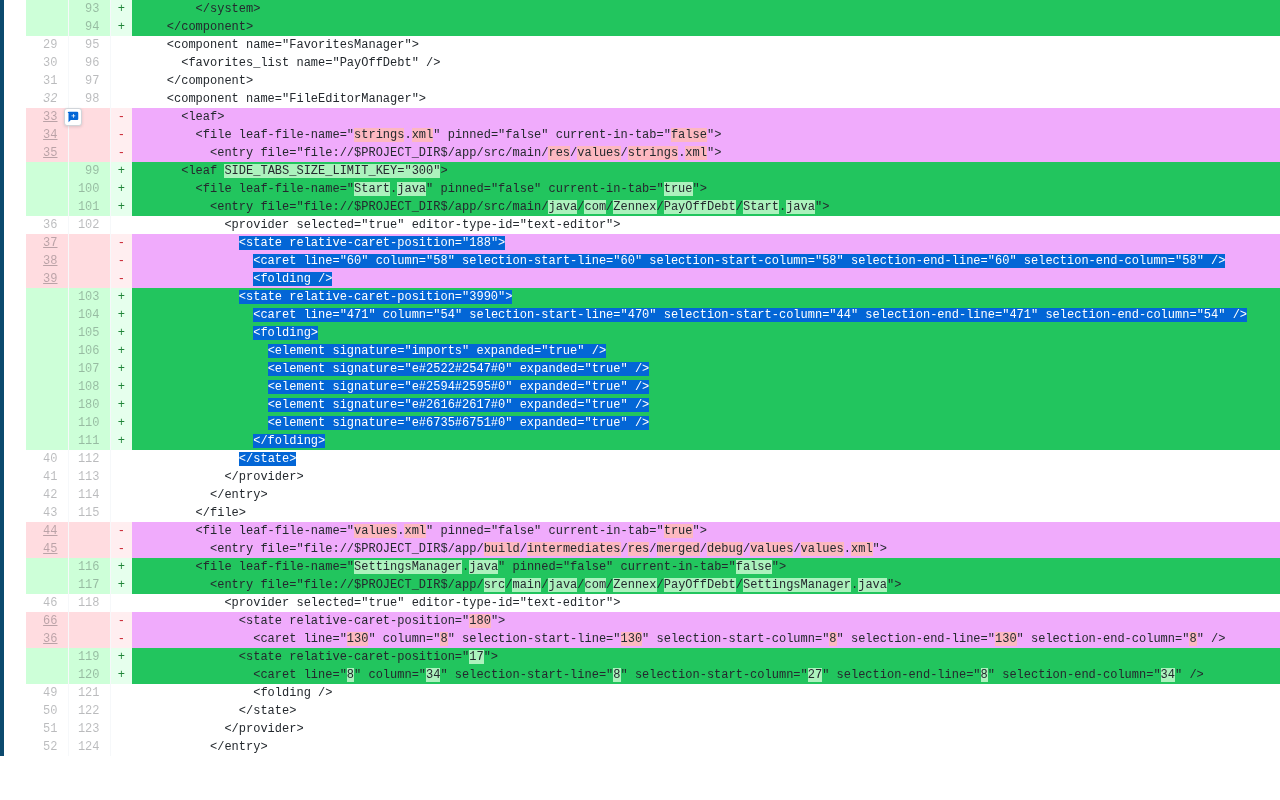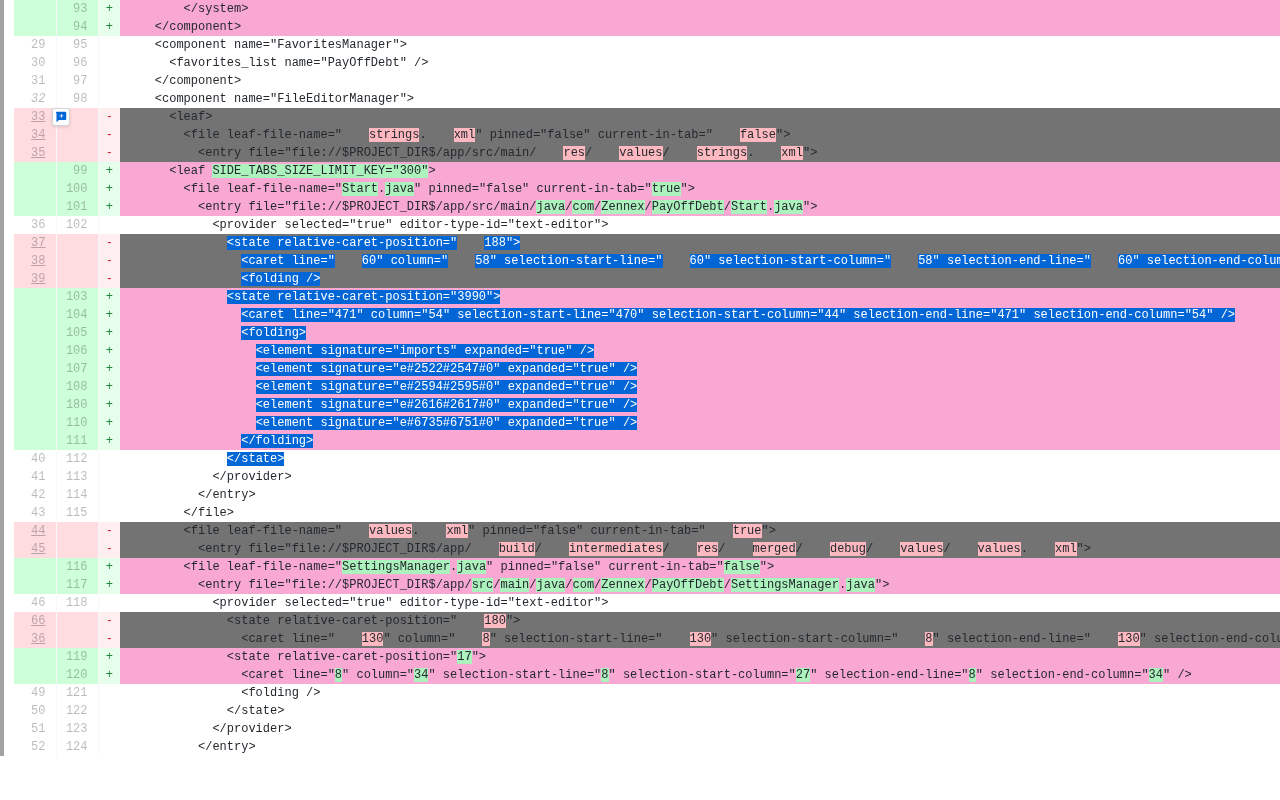--- a/index.html
+++ b/index.html
@@ -36,39 +36,39 @@
 }
 td.marker.add { background: #e6ffed; color: #22863a; }
 td.marker.del { background: #ffeef0; color: #cb2431; }
 td.code {
   white-space: pre;
   padding: 0 10px 0 6px;
   vertical-align: top;
   font-size: 12px;
   overflow: hidden;
 }
-tr.add td.code { background: #f9a8d4; }
-tr.del td.code { background: #737373; }
+tr.add td.code { background: #22c55e; }
+tr.del td.code { background: #f0abfc; }
 tr.ctx td.code { background: #fff; }
 .hl-add { background: #acf2bd; }
-.hl-del { background: #fdb8c0; margin-left: 27px; }
+.hl-del { background: #fdb8c0; }
 .sel { background: #0366d6; color: #fff; }
 .addcomment {
   position: absolute;
   left: 38px;
   width: 18px; height: 18px;
   border-radius: 3px;
   background: #fff;
   border: 1px solid #d1d5da;
   box-shadow: 0 1px 3px rgba(27,31,35,0.15);
   display: flex; align-items: center; justify-content: center;
 }
 .addcomment svg { width: 12px; height: 12px; fill: #0366d6; }
 .rel { position: relative; font-style: italic; }
-.gutter { border-left: 4px solid #a3a3a3; padding-left: 10px; }
+.gutter { border-left: 4px solid #0c4a6e; padding-left: 22px; }
 </style>
 </head>
 <body>
 
 <div class="diff-container gutter">
   <table class="diff">
     <tbody id="diff-body">
         <tr class="add">
           <td class="num add-num"></td>
           <td class="num add-num">93</td>

